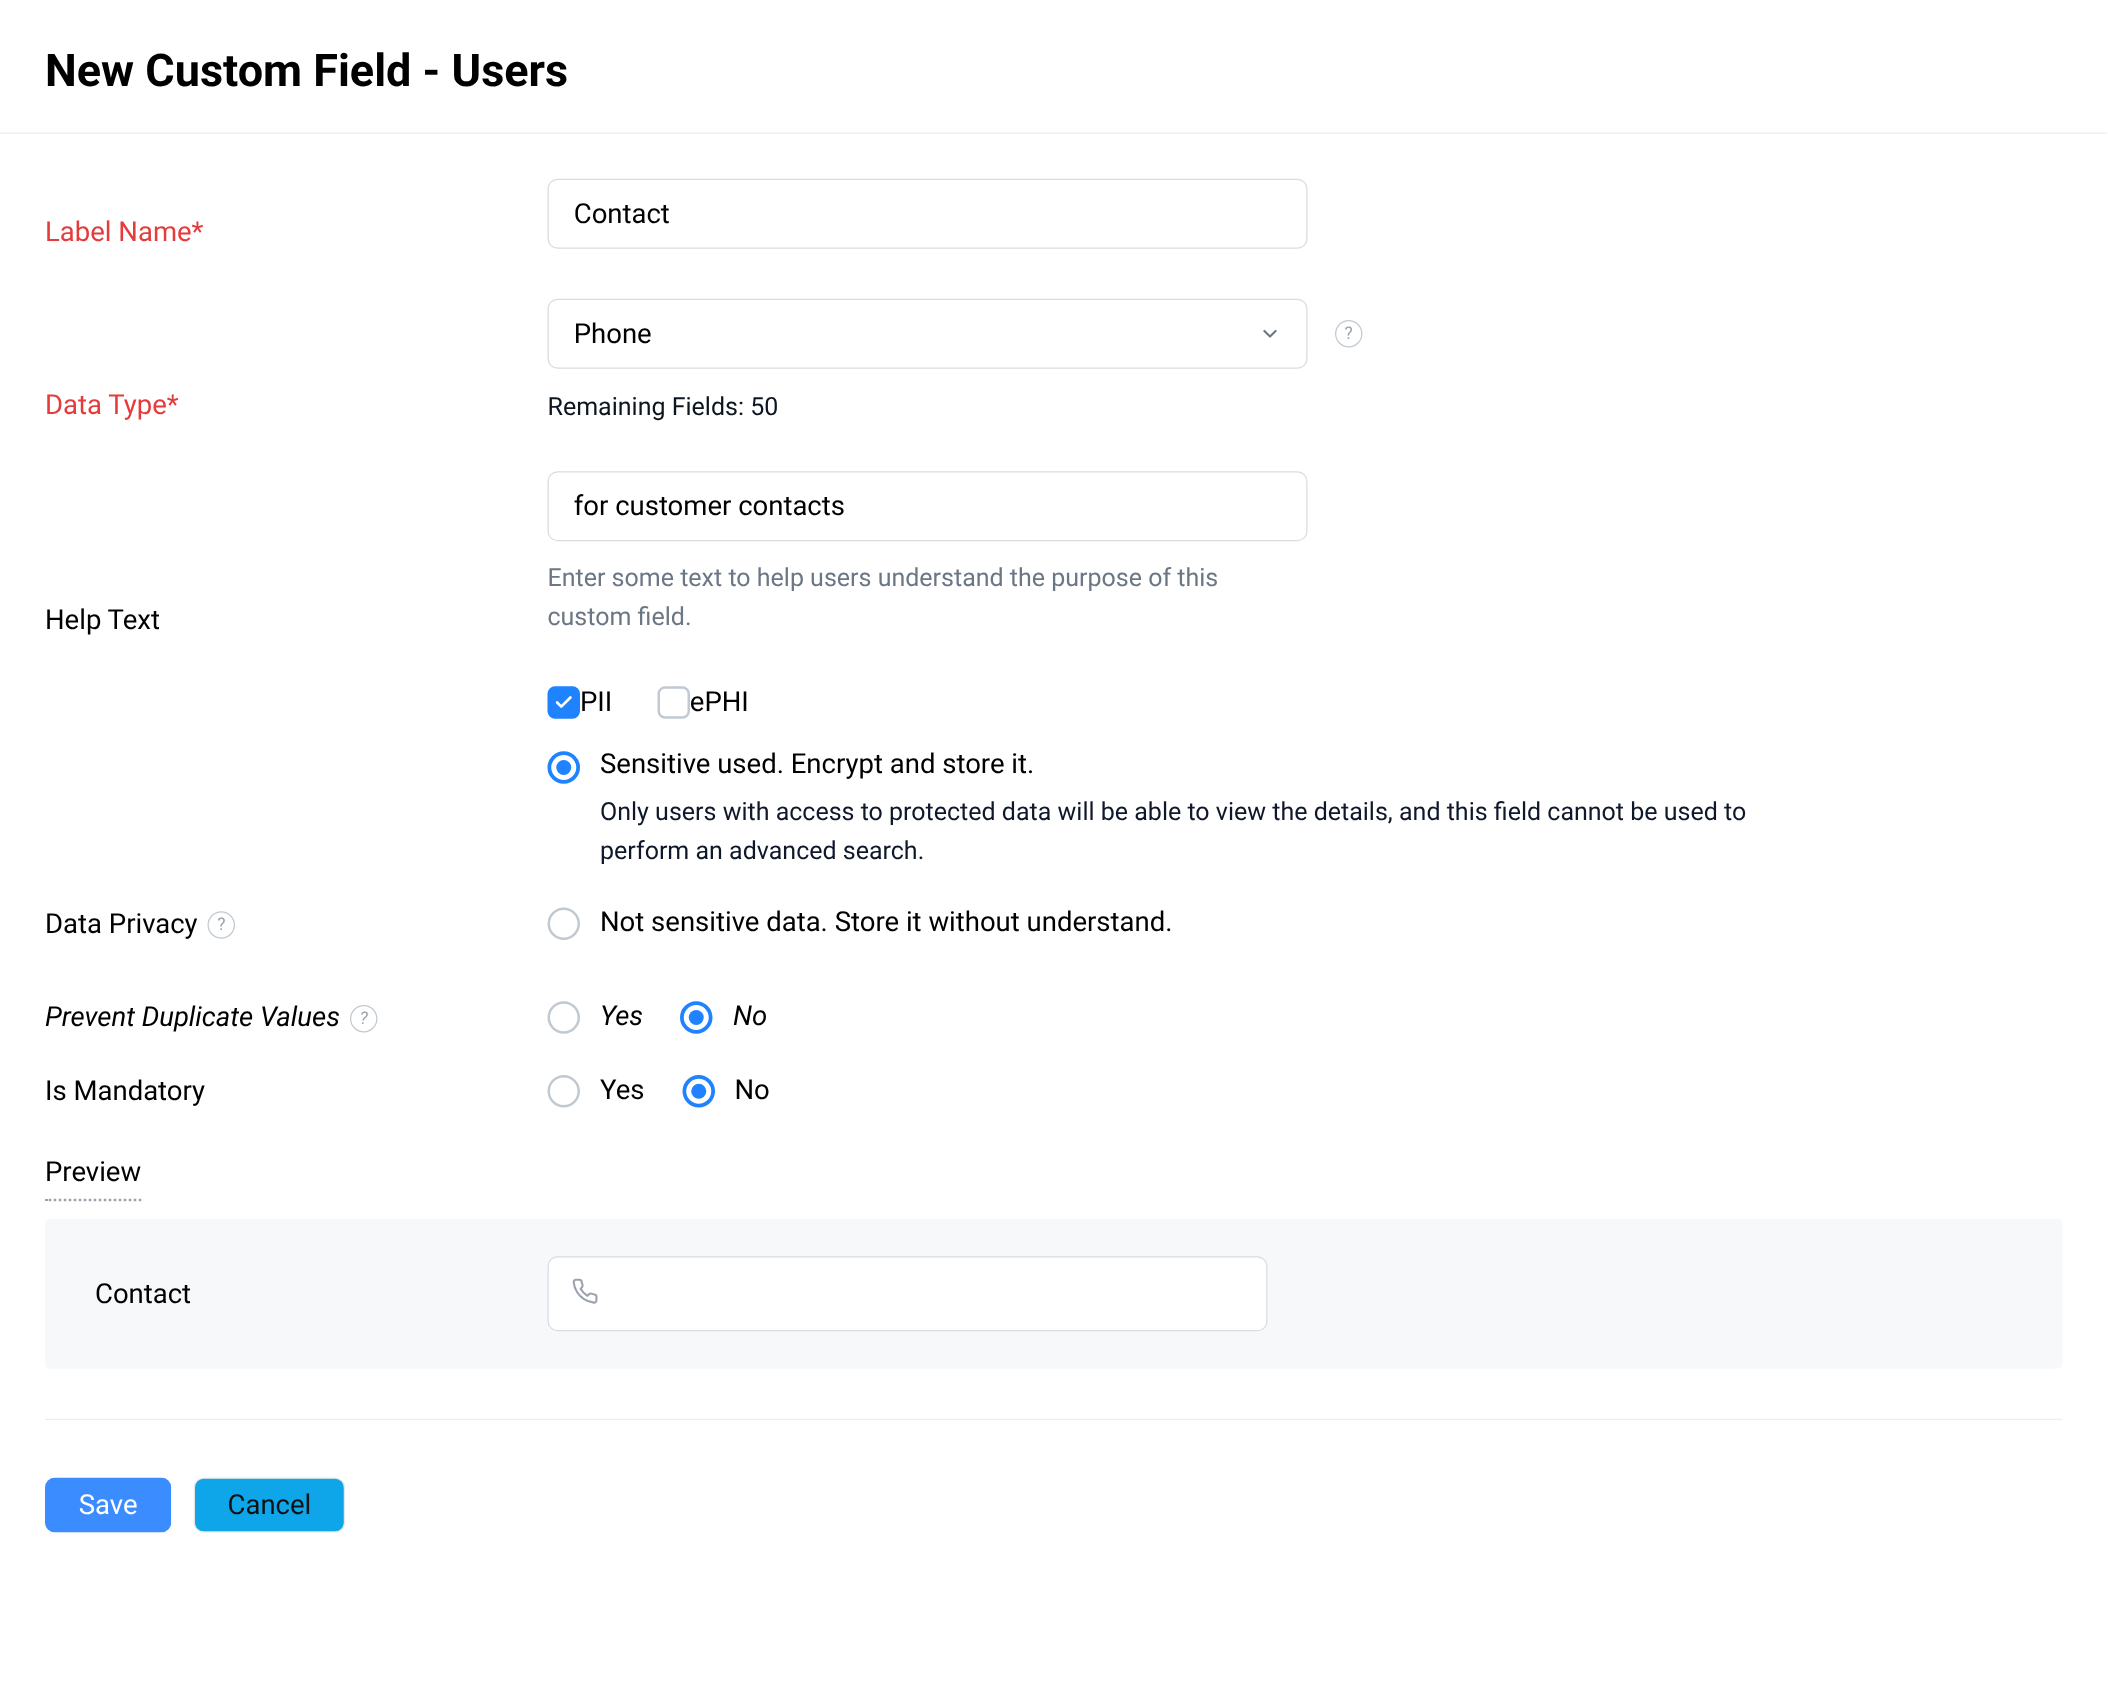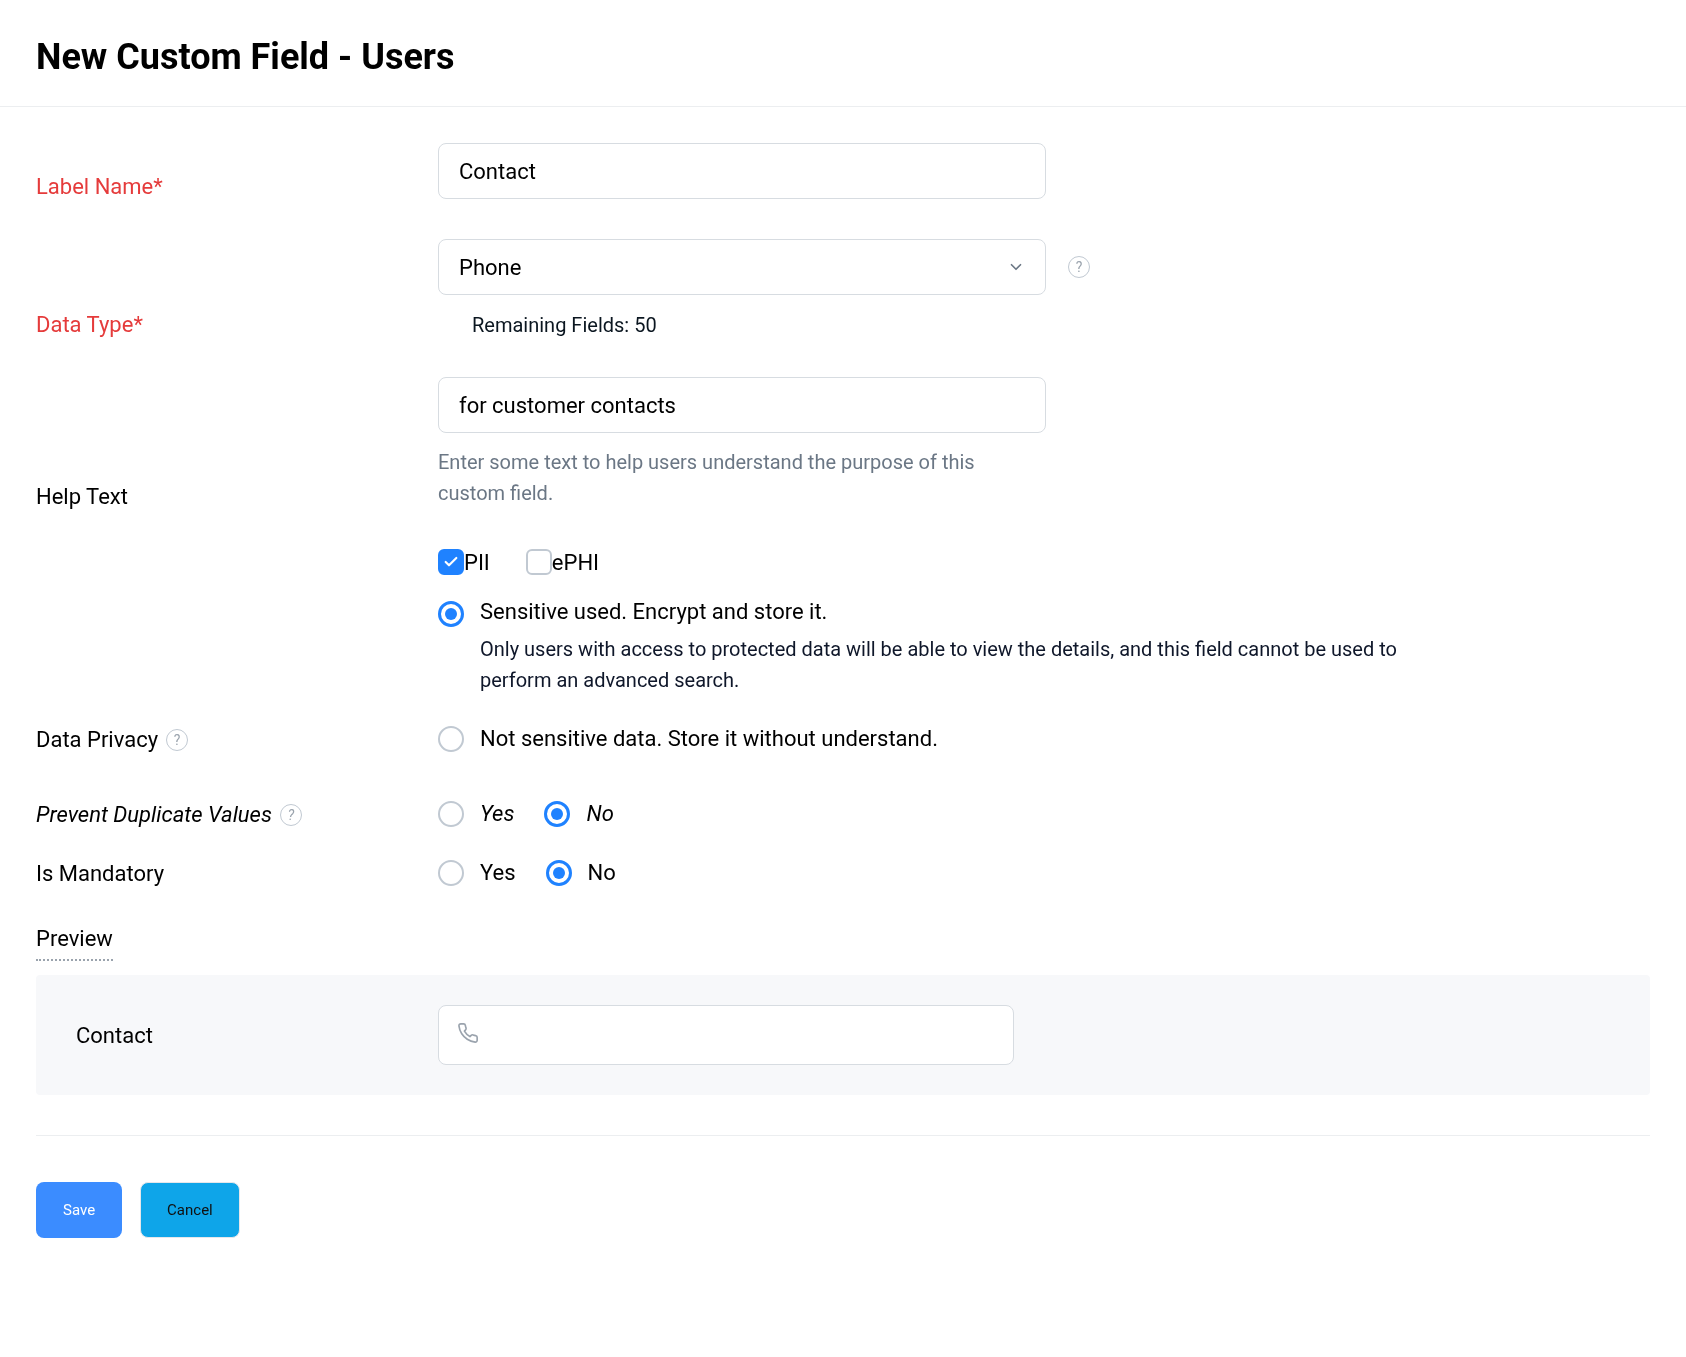--- a/index.html
+++ b/index.html
@@ -56,21 +56,20 @@
     align-items: center;
   }
   .select-input { justify-content: space-between; cursor: pointer; }
   .select-row { display: flex; align-items: center; gap: 22px; }
   .chevron { color: #6b7785; display:inline-flex; }
 
   .hint {
     font-size: 20px;
     color: #0b1620;
     margin-top: 18px;
-    margin-left: 34px;
   }
   .help-desc {
     color: #6b7785;
     font-size: 20px;
     margin-top: 14px;
     max-width: 608px;
     line-height: 1.55;
   }
 
   .checkbox-row { display: flex; align-items: center; gap: 36px; margin-bottom: 24px; }
@@ -116,21 +115,21 @@
     display:flex;
     align-items:center;
   }
   .preview-label { width: 362px; flex:0 0 362px; font-size:22px; }
   .preview-input {
     width: 576px; height: 60px; border:1px solid #d7dce1; border-radius:8px; background:#fff; display:flex; align-items:center; padding: 0 18px; color:#9aa3ad;
   }
 
   .footer-divider { border-top:1px solid #eceef0; margin: 40px 0 26px; }
   .actions { display:flex; gap: 18px; padding: 0 36px 40px; }
-  .btn { height:56px; padding: 0 26px; border-radius:8px; font-size:15px; display:inline-flex; align-items:center; justify-content:center; cursor:pointer; border:1px solid transparent; }
+  .btn { height:44px; padding: 0 26px; border-radius:8px; font-size:22px; display:inline-flex; align-items:center; justify-content:center; cursor:pointer; border:1px solid transparent; }
   .btn-primary { background:#3b8cff; color:#fff; }
   .btn-secondary { background:#0ea5e9; color:#111; border:1px solid #e5e7eb; }
 </style>
 </head>
 <body>
 
 <div class="page">
 
   <div class="header">
     <h1 class="page-title">New Custom Field - Users</h1>

